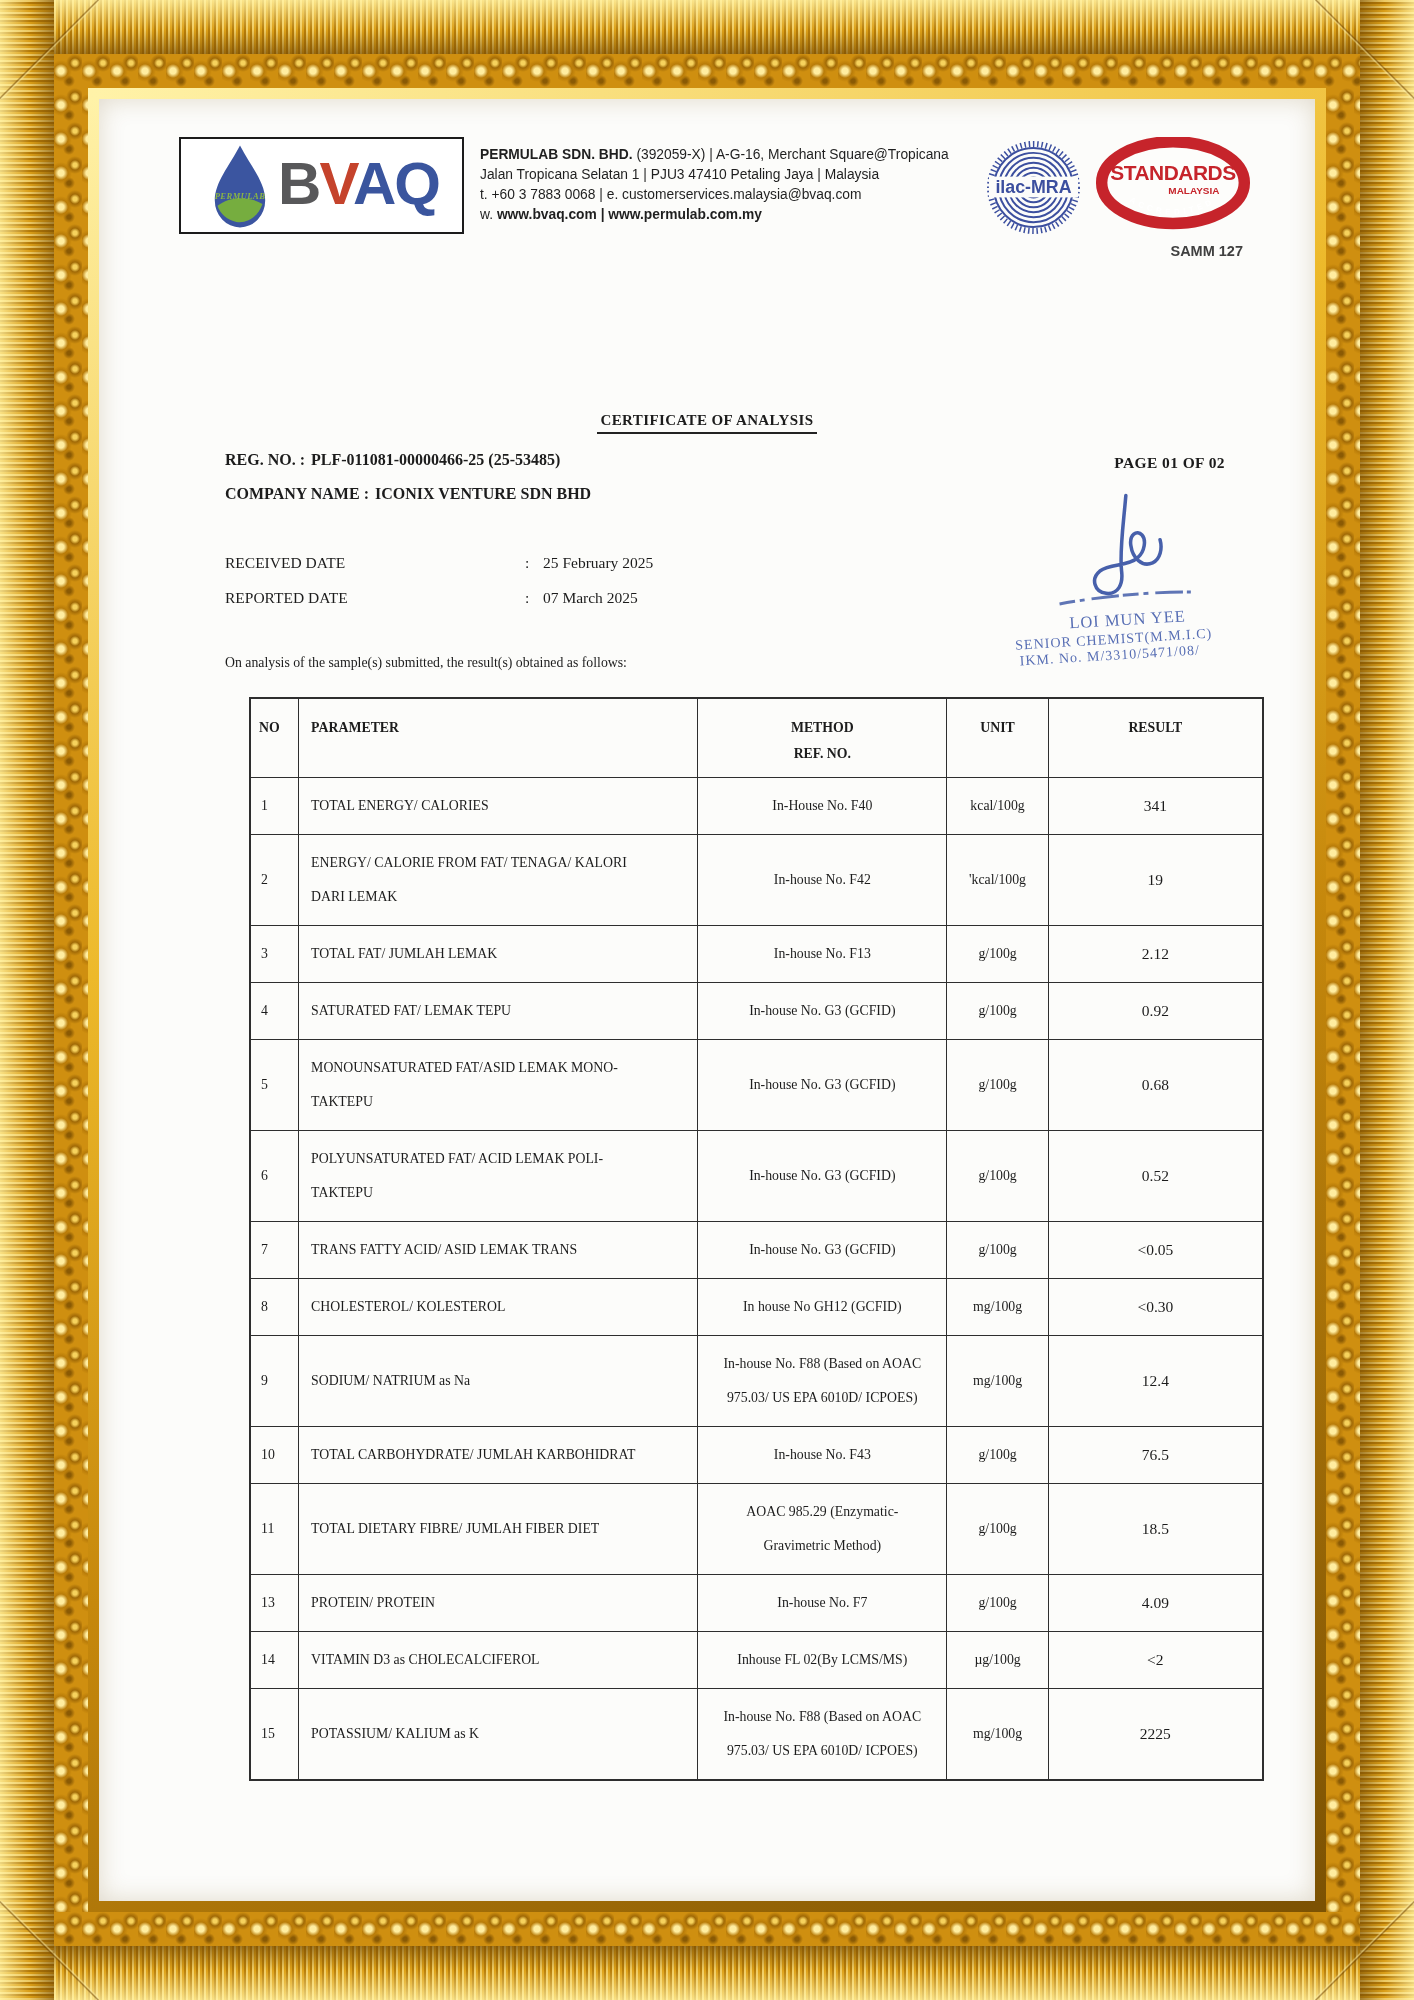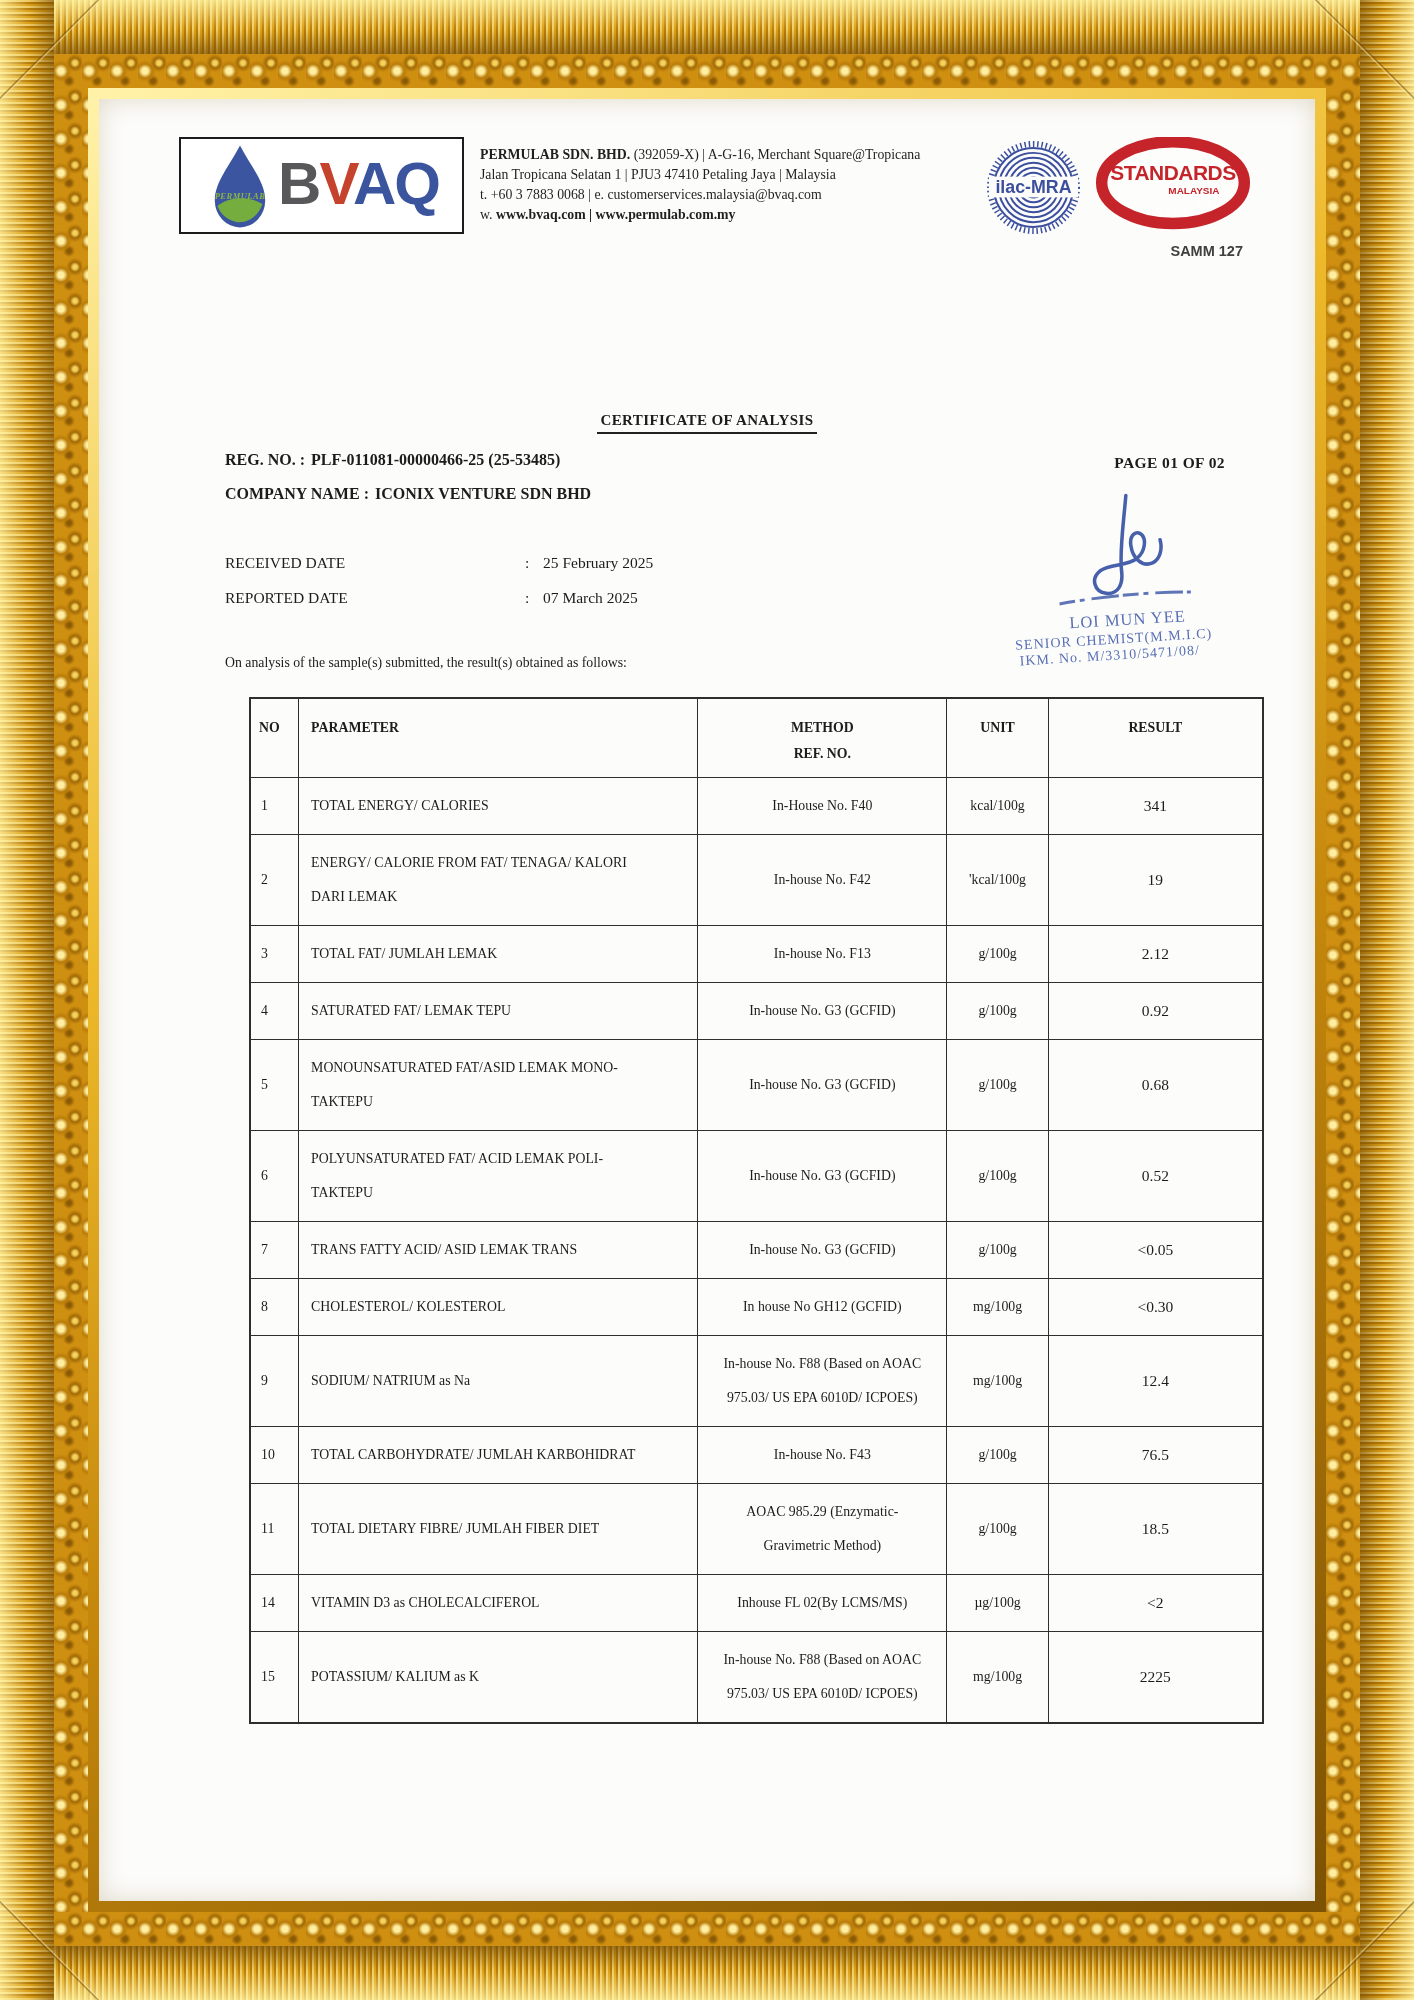--- a/index.html
+++ b/index.html
@@ -39,21 +39,21 @@
   .m-br{right:0;bottom:0;background:linear-gradient(315deg,transparent 48.6%,rgba(105,62,0,.55) 49.6%,rgba(255,242,170,.5) 50.6%,transparent 51.6%);}
 
   
   .paper{position:absolute;inset:99px;background:#fcfcfa;box-shadow:inset 0 0 26px rgba(110,75,10,.20);}
 
   
   .header{position:absolute;top:38px;left:80px;right:62px;display:flex;align-items:flex-start;}
   .logo-box{width:285px;height:97px;border:2.5px solid #1b1b1b;background:#fff;display:flex;align-items:center;justify-content:center;gap:2px;flex:none;}
   .bvaq{font-family:"Liberation Sans",sans-serif;font-weight:700;font-size:60px;letter-spacing:-2px;line-height:1;margin-top:-4px;}
   .l-b{color:#58585a}.l-v{color:#c5432c}.l-a{color:#3a559e}.l-q{color:#3a559e}
-  .addr{margin:8px 0 0 16px;font-family:Liberation Serif, serif;font-size:13.8px;line-height:1.45;color:#1f1f1f;flex:1;}
+  .addr{margin:8px 0 0 16px;font-family:Liberation Sans, sans-serif;font-size:13.8px;line-height:1.45;color:#1f1f1f;flex:1;}
   .addr b{font-weight:700;}
   .ilac{width:95px;flex:none;margin-top:3px;}
   .std-wrap{width:160px;flex:none;margin-left:12px;text-align:center;}
   .samm{margin-top:5px;font-family:"Liberation Sans",sans-serif;font-weight:700;font-size:14.5px;color:#404040;text-align:right;padding-right:10px;}
 
   
   .title-wrap{position:absolute;top:312px;left:0;right:0;text-align:center;}
   .title{display:inline-block;font-weight:700;font-size:15px;letter-spacing:.4px;border-bottom:2px solid #222;padding:0 3px 3px;}
   .reg{position:absolute;top:352px;left:126px;font-weight:700;font-size:16px;}
   .reg span{margin-right:6px;}
@@ -285,20 +285,27 @@
             </tr>
           <tr>
               <td class="c-no">11</td>
               <td class="c-param pre">TOTAL DIETARY FIBRE/ JUMLAH FIBER DIET</td>
               <td class="c-method pre">AOAC 985.29 (Enzymatic-
 Gravimetric Method)</td>
               <td class="c-unit">g/100g</td>
               <td class="c-result">18.5</td>
             </tr>
           <tr>
+              <td class="c-no">13</td>
+              <td class="c-param pre">PROTEIN/ PROTEIN</td>
+              <td class="c-method pre">In-house No. F7</td>
+              <td class="c-unit">g/100g</td>
+              <td class="c-result">4.09</td>
+            </tr>
+          <tr>
               <td class="c-no">14</td>
               <td class="c-param pre">VITAMIN D3 as  CHOLECALCIFEROL</td>
               <td class="c-method pre">Inhouse FL 02(By LCMS/MS)</td>
               <td class="c-unit">µg/100g</td>
               <td class="c-result">&lt;2</td>
             </tr>
           <tr>
               <td class="c-no">15</td>
               <td class="c-param pre">POTASSIUM/ KALIUM as K</td>
               <td class="c-method pre">In-house No. F88 (Based on AOAC

